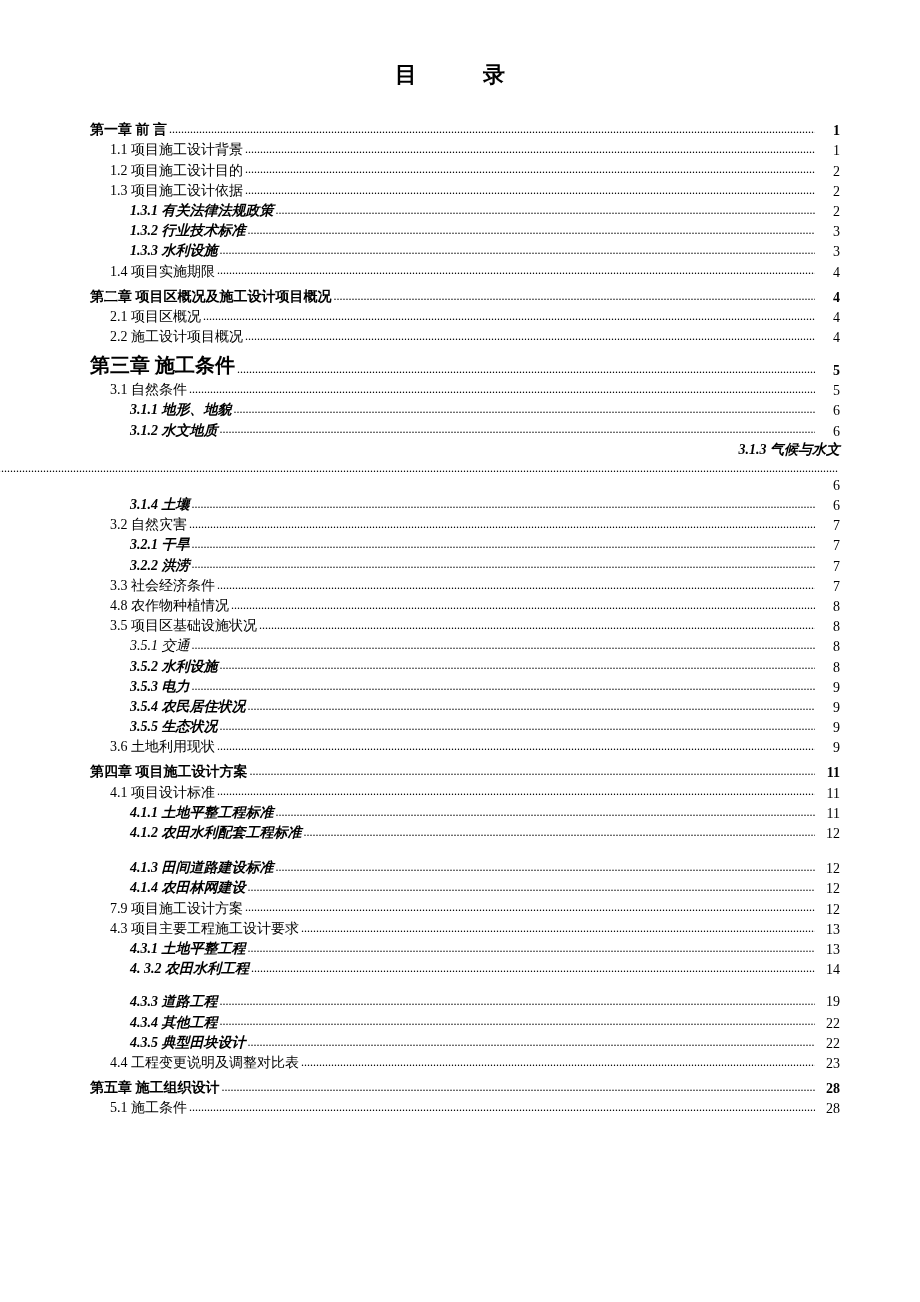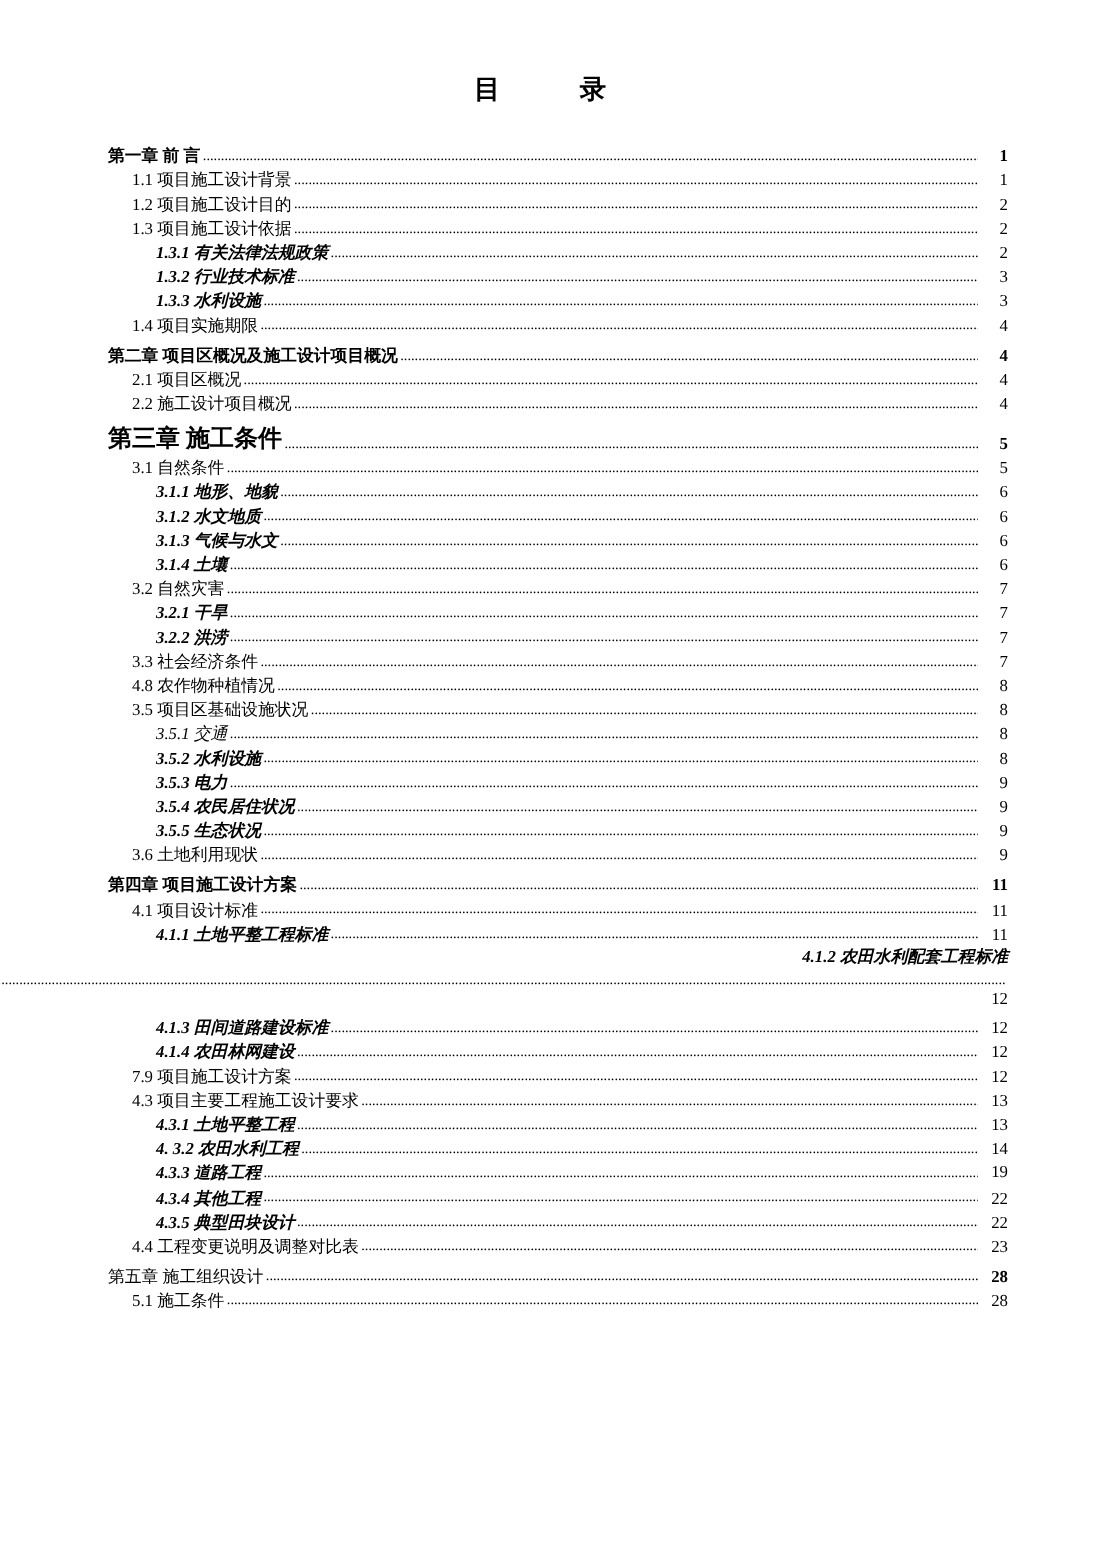--- a/index.html
+++ b/index.html
@@ -128,21 +128,21 @@
     <div class="toc-row" style="margin-top: 1px;">
       <span class="toc-row-label" style="padding-left: 40px; font-style: italic; font-weight: bold;">3.1.1 地形、地貌</span>
       <span class="toc-row-fill" style="font-family: serif; color: #000; font-style: normal; font-weight: normal;">......................................................................................................................................................................................................................................................................................................................................................................</span>
       <span class="toc-row-page" style="">6</span>
     </div>
     <div class="toc-row" style="margin-top: 1px;">
       <span class="toc-row-label" style="padding-left: 40px; font-style: italic; font-weight: bold;">3.1.2 水文地质</span>
       <span class="toc-row-fill" style="font-family: serif; color: #000; font-style: normal; font-weight: normal;">......................................................................................................................................................................................................................................................................................................................................................................</span>
       <span class="toc-row-page" style="">6</span>
     </div>
-    <div class="toc-row" style="margin-top: 1px;">
+    <div class="toc-row" style="margin-top: 1px; flex-direction: column;">
       <span class="toc-row-label" style="padding-left: 40px; font-style: italic; font-weight: bold;">3.1.3 气候与水文</span>
       <span class="toc-row-fill" style="font-family: serif; color: #000; font-style: normal; font-weight: normal;">......................................................................................................................................................................................................................................................................................................................................................................</span>
       <span class="toc-row-page" style="">6</span>
     </div>
     <div class="toc-row" style="margin-top: 1px;">
       <span class="toc-row-label" style="padding-left: 40px; font-style: italic; font-weight: bold;">3.1.4 土壤</span>
       <span class="toc-row-fill" style="font-family: serif; color: #000; font-style: normal; font-weight: normal;">......................................................................................................................................................................................................................................................................................................................................................................</span>
       <span class="toc-row-page" style="">6</span>
     </div>
     <div class="toc-row" style="margin-top: 1px;">
@@ -213,26 +213,26 @@
     <div class="toc-row" style="margin-top: 1px;">
       <span class="toc-row-label" style="padding-left: 20px;">4.1 项目设计标准</span>
       <span class="toc-row-fill" style="font-family: serif; color: #000; font-style: normal; font-weight: normal;">......................................................................................................................................................................................................................................................................................................................................................................</span>
       <span class="toc-row-page" style="">11</span>
     </div>
     <div class="toc-row" style="margin-top: 1px;">
       <span class="toc-row-label" style="padding-left: 40px; font-style: italic; font-weight: bold;">4.1.1 土地平整工程标准</span>
       <span class="toc-row-fill" style="font-family: serif; color: #000; font-style: normal; font-weight: normal;">......................................................................................................................................................................................................................................................................................................................................................................</span>
       <span class="toc-row-page" style="">11</span>
     </div>
-    <div class="toc-row" style="margin-top: 1px; flex-direction: column;">
+    <div class="toc-row" style="margin-top: 1px;">
       <span class="toc-row-label" style="padding-left: 40px; font-style: italic; font-weight: bold;">4.1.2 农田水利配套工程标准</span>
       <span class="toc-row-fill" style="font-family: serif; color: #000; font-style: normal; font-weight: normal;">......................................................................................................................................................................................................................................................................................................................................................................</span>
       <span class="toc-row-page" style="">12</span>
     </div>
-    <div class="toc-row" style="margin-top: 5px; justify-content: flex-end;">
+    <div class="toc-row" style="margin-top: 16px; justify-content: flex-end;">
       <span class="toc-row-label" style="padding-left: 40px; font-style: italic; font-weight: bold;">4.1.3 田间道路建设标准</span>
       <span class="toc-row-fill" style="font-family: serif; color: #000; font-style: normal; font-weight: normal;">......................................................................................................................................................................................................................................................................................................................................................................</span>
       <span class="toc-row-page" style="">12</span>
     </div>
     <div class="toc-row" style="margin-top: 1px;">
       <span class="toc-row-label" style="padding-left: 40px; font-style: italic; font-weight: bold;">4.1.4  农田林网建设</span>
       <span class="toc-row-fill" style="font-family: serif; color: #000; font-style: normal; font-weight: normal;">......................................................................................................................................................................................................................................................................................................................................................................</span>
       <span class="toc-row-page" style="">12</span>
     </div>
     <div class="toc-row" style="margin-top: 1px;">
@@ -248,42 +248,42 @@
     <div class="toc-row" style="margin-top: 1px;">
       <span class="toc-row-label" style="padding-left: 40px; font-style: italic; font-weight: bold;">4.3.1 土地平整工程</span>
       <span class="toc-row-fill" style="font-family: serif; color: #000; font-style: normal; font-weight: normal;">......................................................................................................................................................................................................................................................................................................................................................................</span>
       <span class="toc-row-page" style="">13</span>
     </div>
     <div class="toc-row" style="margin-top: 1px;">
       <span class="toc-row-label" style="padding-left: 40px; font-style: italic; font-weight: bold;">4. 3.2 农田水利工程</span>
       <span class="toc-row-fill" style="font-family: serif; color: #000; font-style: normal; font-weight: normal;">......................................................................................................................................................................................................................................................................................................................................................................</span>
       <span class="toc-row-page" style="">14</span>
     </div>
-    <div class="toc-row" style="margin-top: 1px; align-items: center;">
+    <div class="toc-row" style="margin-top: 14px; align-items: center;">
       <span class="toc-row-label" style="padding-left: 40px; font-style: italic; font-weight: bold;">4.3.3 道路工程</span>
       <span class="toc-row-fill" style="font-family: serif; color: #000; font-style: normal; font-weight: normal;">......................................................................................................................................................................................................................................................................................................................................................................</span>
       <span class="toc-row-page" style="">19</span>
     </div>
     <div class="toc-row" style="margin-top: 1px;">
       <span class="toc-row-label" style="padding-left: 40px; font-style: italic; font-weight: bold;">4.3.4 其他工程</span>
       <span class="toc-row-fill" style="font-family: serif; color: #000; font-style: normal; font-weight: normal;">......................................................................................................................................................................................................................................................................................................................................................................</span>
       <span class="toc-row-page" style="">22</span>
     </div>
     <div class="toc-row" style="margin-top: 1px;">
       <span class="toc-row-label" style="padding-left: 40px; font-style: italic; font-weight: bold;">4.3.5 典型田块设计</span>
       <span class="toc-row-fill" style="font-family: serif; color: #000; font-style: normal; font-weight: normal;">......................................................................................................................................................................................................................................................................................................................................................................</span>
       <span class="toc-row-page" style="">22</span>
     </div>
     <div class="toc-row" style="margin-top: 1px;">
       <span class="toc-row-label" style="padding-left: 20px;">4.4 工程变更说明及调整对比表</span>
       <span class="toc-row-fill" style="font-family: serif; color: #000; font-style: normal; font-weight: normal;">......................................................................................................................................................................................................................................................................................................................................................................</span>
       <span class="toc-row-page" style="">23</span>
     </div>
     <div class="toc-row" style="margin-top: 6px;">
-      <span class="toc-row-label" style="font-weight: normal; font-size: 14px;">第五章  施工组织设计</span>
+      <span class="toc-row-label" style="font-weight: bold; font-size: 14px;">第五章  施工组织设计</span>
       <span class="toc-row-fill" style="font-family: serif; color: #000; font-style: normal; font-weight: normal;">......................................................................................................................................................................................................................................................................................................................................................................</span>
       <span class="toc-row-page" style="font-weight: bold;">28</span>
     </div>
     <div class="toc-row" style="margin-top: 1px;">
       <span class="toc-row-label" style="padding-left: 20px;">5.1 施工条件</span>
       <span class="toc-row-fill" style="font-family: serif; color: #000; font-style: normal; font-weight: normal;">......................................................................................................................................................................................................................................................................................................................................................................</span>
       <span class="toc-row-page" style="">28</span>
     </div>
   </div>
 

